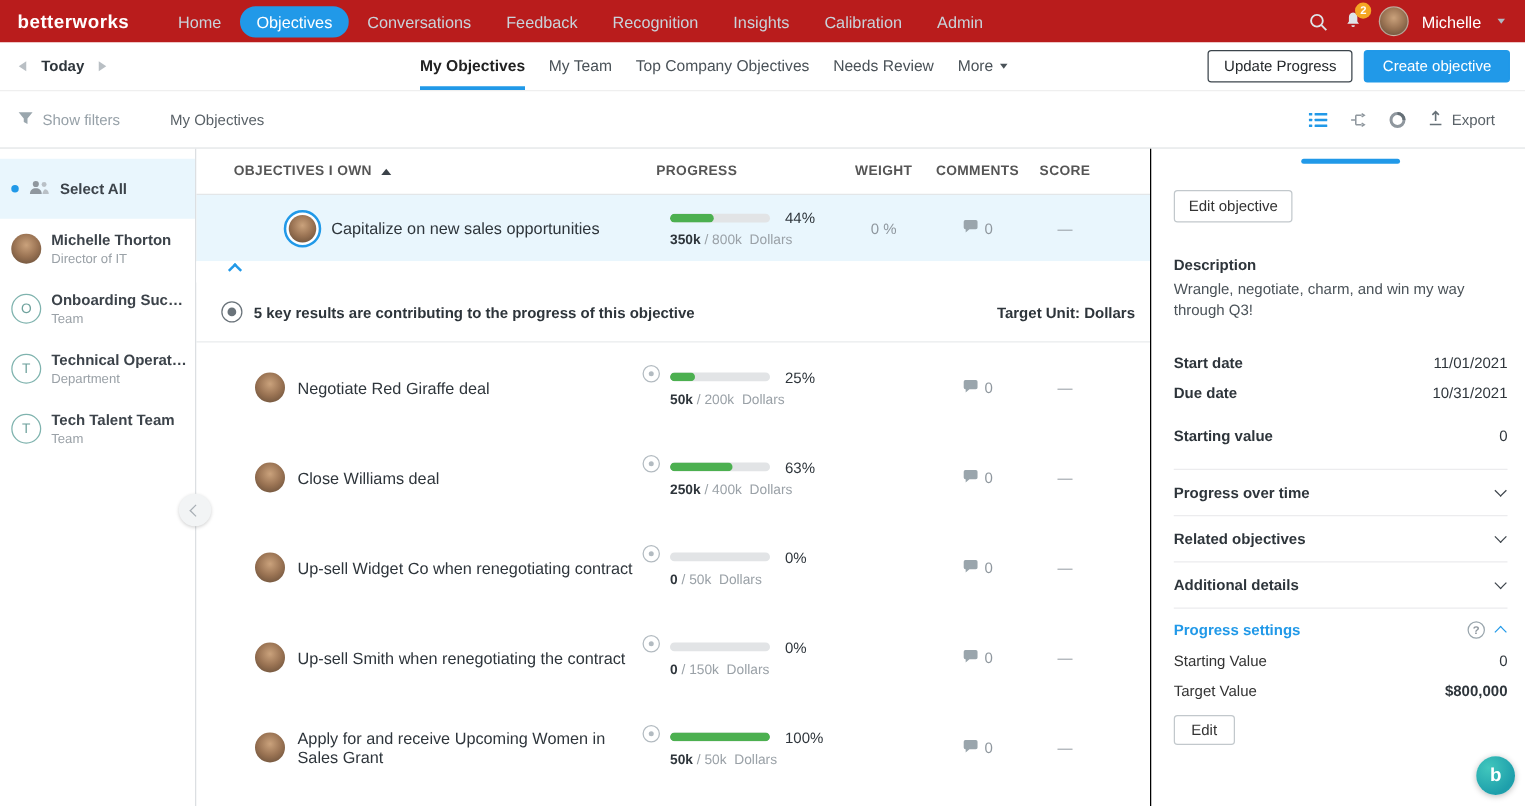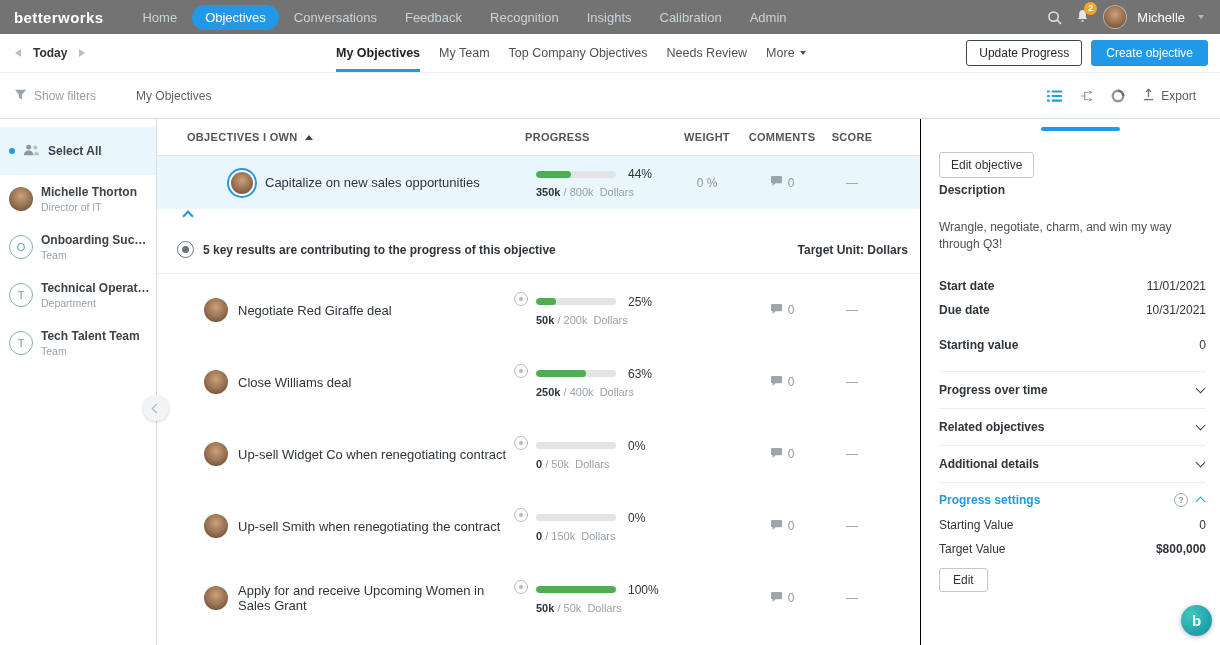--- a/index.html
+++ b/index.html
@@ -1,20 +1,20 @@
 <!DOCTYPE html>
 <html><head>
 <meta charset="utf-8">
 <style>
   * { box-sizing: border-box; margin: 0; padding: 0; }
   html, body { width: 1220px; height: 645px; }
   body { font-family: "Liberation Sans", "DejaVu Sans", sans-serif; background: #fff; color: #333; overflow: hidden; position: relative; font-size: 12px; }
 
   
-  .navbar { height: 34px; background: #737373; display: flex; align-items: center; padding: 0 16px 0 14px; }
+  .navbar { height: 34px; background: #b91c1c; display: flex; align-items: center; padding: 0 16px 0 14px; }
   .logo { color: #fff; font-size: 15px; font-weight: 600; letter-spacing: .4px; margin-right: 26px; cursor: pointer; }
   .nav-items { display: flex; align-items: center; gap: 2px; }
   .nav-item { color: #c9d3da; font-size: 13px; padding: 5px 13px; border-radius: 14px; cursor: pointer; white-space: nowrap; }
   .nav-item.active { background: #2199e8; color: #fff; }
   .nav-right { margin-left: auto; display: flex; align-items: center; gap: 13px; }
   .icon-btn { display: flex; cursor: pointer; }
   .bell-wrap { position: relative; display: flex; cursor: pointer; }
   .badge { position: absolute; top: -6px; right: -7px; min-width: 13px; height: 13px; background: #f5a623; border-radius: 7px; color: #fff; font-size: 9px; font-weight: 700; display: flex; align-items: center; justify-content: center; padding: 0 2px; }
   .avatar { border-radius: 50%; background: radial-gradient(circle at 50% 38%, #caa27c 0%, #9b7454 48%, #5f4733 100%); flex: none; }
   .avatar.sm { width: 24px; height: 24px; border: 1px solid rgba(255,255,255,.45); }
@@ -109,22 +109,22 @@
   .pvals b { color: #2e353b; font-size: 11px; }
   .weight-txt { font-size: 12px; color: #8f979e; }
   .comments { display: inline-flex; align-items: center; gap: 5px; font-size: 12px; color: #8f979e; cursor: pointer; }
   .score-txt { font-size: 12px; color: #9aa1a7; }
 
   
   .panel { width: 300px; flex: none; border-left: 1px solid #000000; position: relative; padding: 0 14px 0 18px; background: #fff; overflow: hidden; }
   .tab-indicator { position: absolute; top: 8px; left: 120px; width: 79px; height: 4px; background: #2199e8; border-radius: 2px; cursor: pointer; }
   .edit-obj { margin-top: 33px; padding: 5px 11px; }
   .p-label { font-size: 12px; font-weight: 700; color: #2e353b; }
-  .desc-label { margin-top: 5px; }
-  .desc-text { margin-top: 22px; font-size: 12px; color: #4a5258; line-height: 1.45; }
+  .desc-label { margin-top: 27px; }
+  .desc-text { margin-top: 4px; font-size: 12px; color: #4a5258; line-height: 1.45; }
   .kv { display: flex; justify-content: space-between; align-items: center; font-size: 12px; }
   .kv .v { color: #2e353b; }
   .dates { margin-top: 25px; display: flex; flex-direction: column; gap: 10px; }
   .start-val { margin-top: 21px; }
   .sections { margin-top: 19px; }
   .section-row { height: 37px; display: flex; justify-content: space-between; align-items: center; border-top: 1px solid #ececee; cursor: pointer; }
   .section-row .chev { color: #3c434a; margin-right: 2px; margin-top: -3px; }
   .ps-head { height: 36px; display: flex; align-items: center; border-top: 1px solid #ececee; cursor: pointer; }
   .ps-title { font-size: 12px; font-weight: 700; color: #2199e8; flex: 1; }
   .q-icon { width: 14px; height: 14px; border-radius: 50%; border: 1px solid #9aa6ad; color: #8f979e; font-size: 9px; font-weight: 700; display: flex; align-items: center; justify-content: center; margin-right: 9px; cursor: pointer; }

